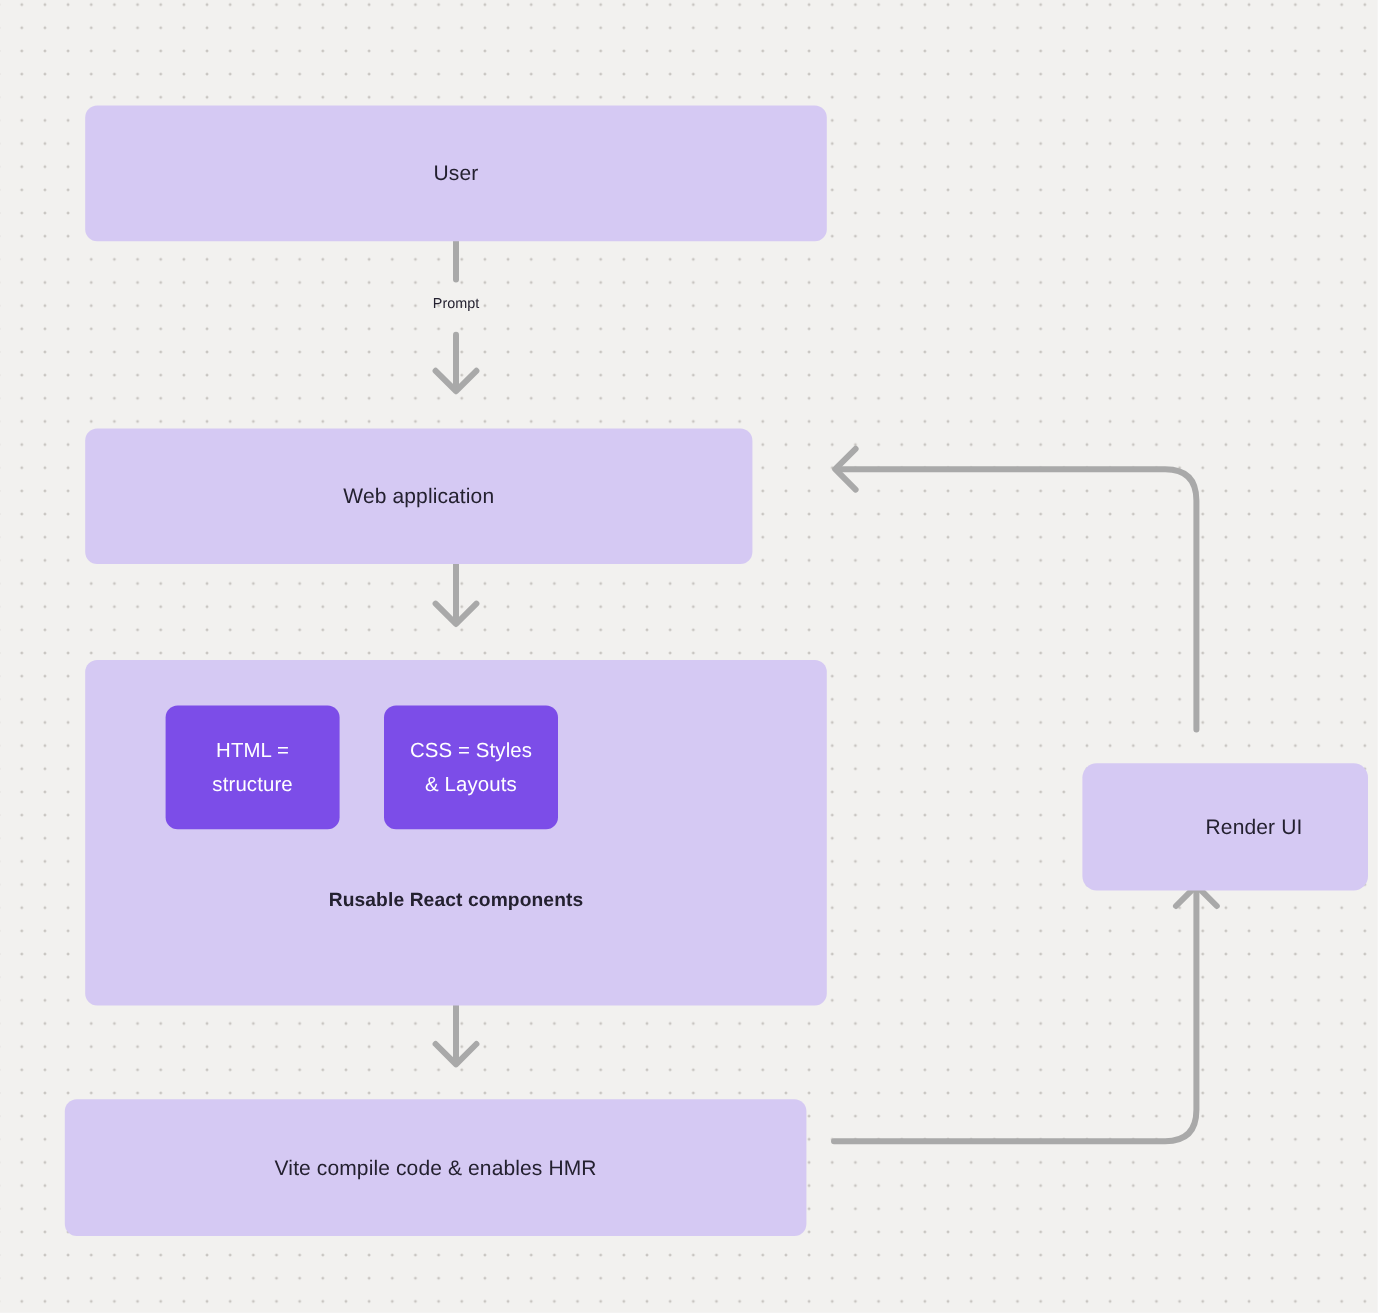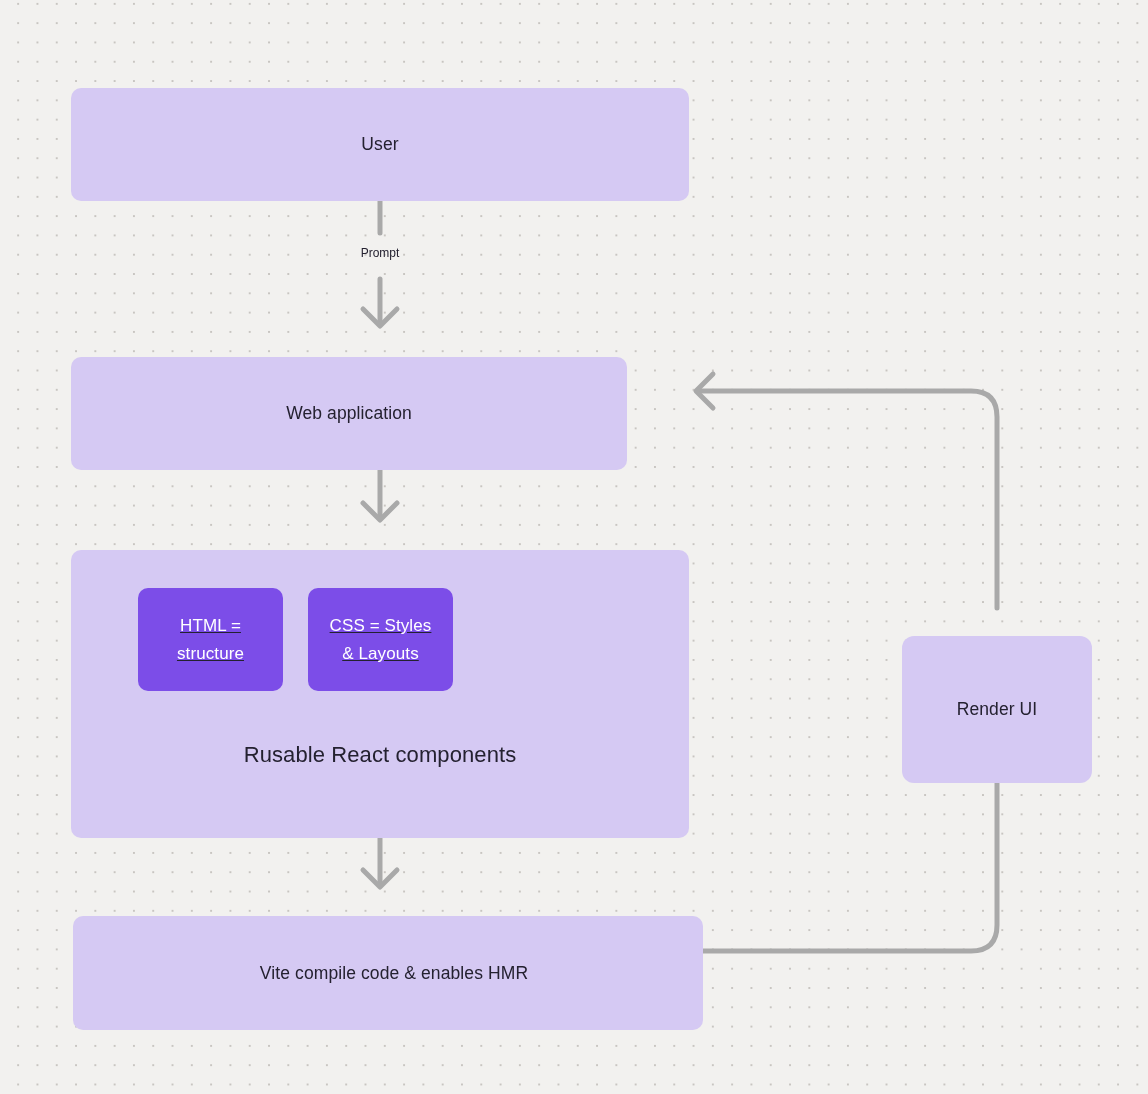--- a/index.html
+++ b/index.html
@@ -30,50 +30,49 @@
     color: #242130;
     font-size: 17.5px;
     font-weight: 500;
     letter-spacing: 0.1px;
     text-align: center;
     margin-top: 23px;
   }
   .node-user  { left: 71px;  top: 65px;  width: 618px; height: 113px; }
   .node-webapp{ left: 71px;  top: 334px; width: 556px; height: 113px; }
   .node-group { left: 71px;  top: 527px; width: 618px; height: 288px; display: block; }
-  .node-vite  { left: 73px;  top: 893px; width: 618px; height: 114px; padding-left: 12px; }
-  .node-render{ left: 902px; top: 613px; width: 190px; height: 147px; border-radius: 12px; }
+  .node-vite  { left: 54px;  top: 893px; width: 618px; height: 114px; }
+  .node-render{ left: 902px; top: 613px; width: 190px; height: 106px; border-radius: 12px; padding-left: 48px; }
   .cards {
     position: absolute;
     left: 67px; top: 38px;
     display: flex;
-    gap: 25px;
-    text-decoration: underline;
+    gap: 37px;
   }
   .card {
     width: 145px; height: 103px;
     background: #7c4de8;
     border-radius: 10px;
     color: #ffffff;
     display: flex;
     flex-direction: column;
     align-items: center;
     justify-content: center;
     font-size: 17px;
     line-height: 28px;
     font-weight: 500;
     text-align: center;
   }
   .group-label {
     position: absolute;
     left: 0; top: 192px;
     width: 100%;
     text-align: center;
-    font-size: 22px;
-    font-weight: 400;
+    font-size: 16px;
+    font-weight: 700;
     color: #242130;
   }
   .edge-label {
     position: absolute;
     left: 380px; top: 246px;
     transform: translateX(-50%);
     font-size: 12px;
     font-weight: 500;
     color: #242130;
     white-space: nowrap;

